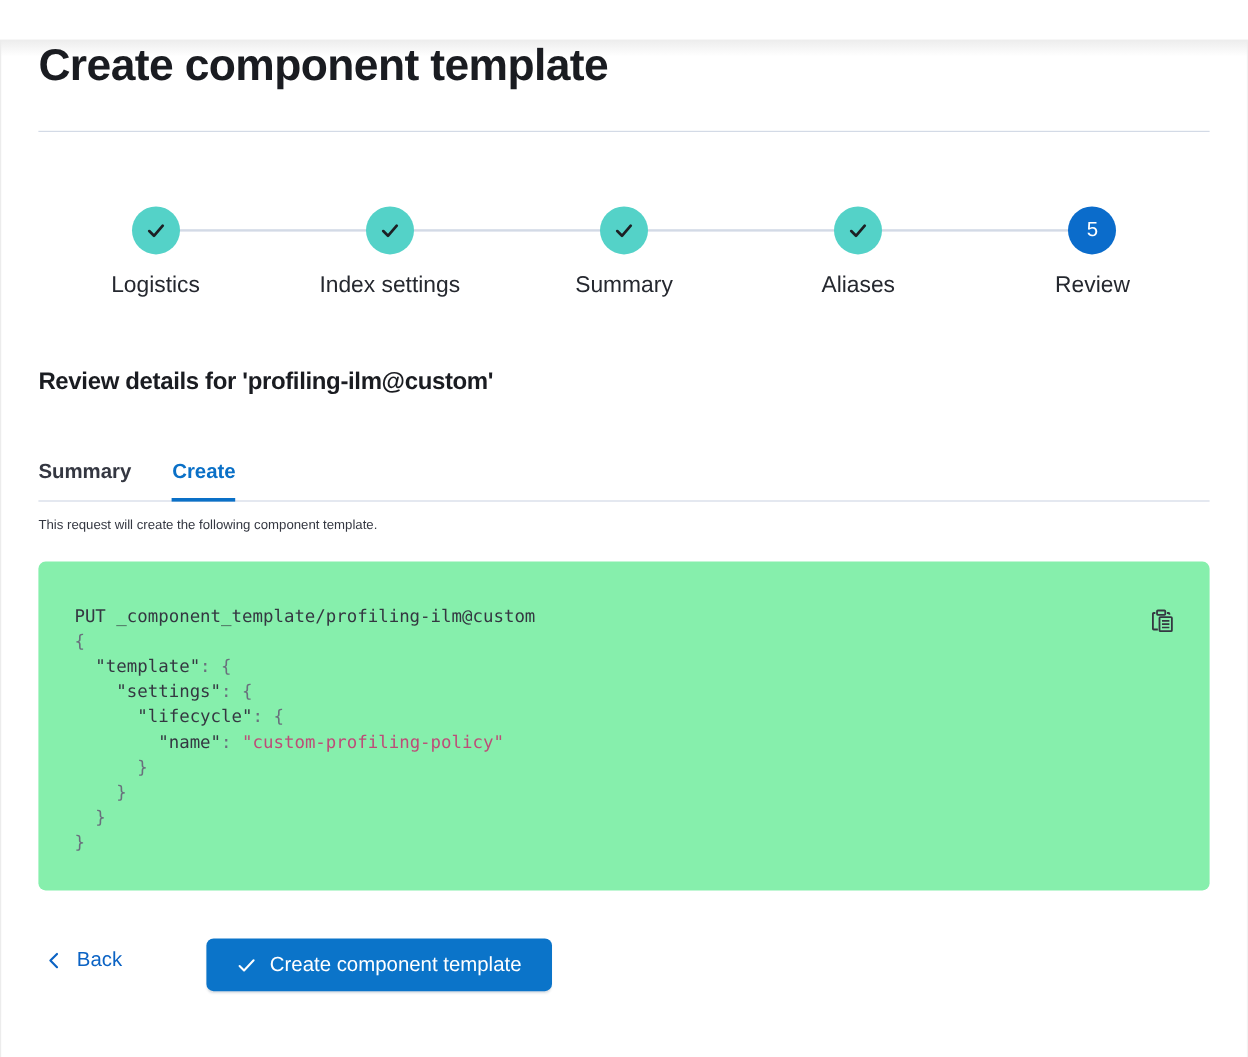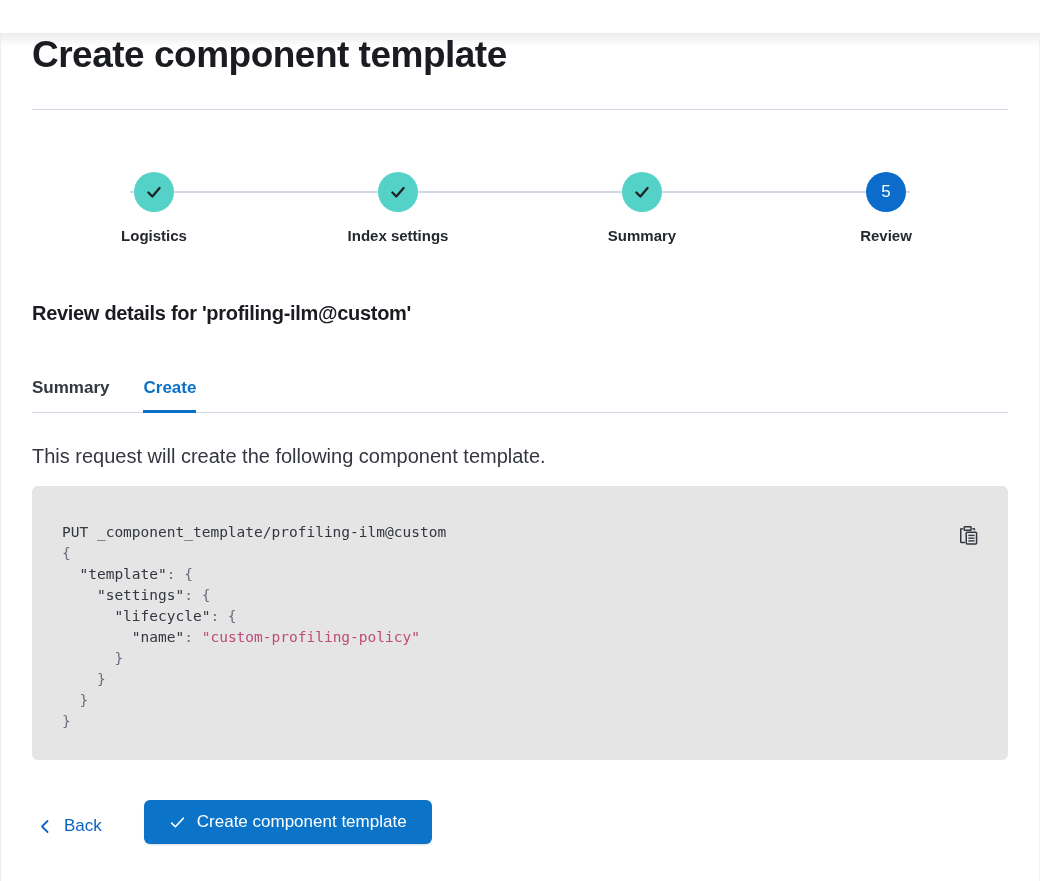--- a/index.html
+++ b/index.html
@@ -60,22 +60,22 @@
   .step-circle {
     width: 40px; height: 40px;
     border-radius: 50%;
     display: flex; align-items: center; justify-content: center;
     position: relative; z-index: 1;
   }
   .step-circle.complete { background: #54d2c8; }
   .step-circle.current  { background: #0b6ccb; color: #ffffff; font-size: 17px; }
   .step-label {
     margin-top: 15px;
-    font-size: 15px;
-    font-weight: 700;
+    font-size: 19px;
+    font-weight: 400;
     color: #25282f;
     text-align: left;
   }
 
   
   h2.review-heading {
     margin-top: 51px;
     font-size: 20px;
     line-height: 36px;
     font-weight: 700;
@@ -101,30 +101,30 @@
   .tab.selected { color: #0a70c7; }
   .tab.selected::after {
     content: "";
     position: absolute;
     left: 0; right: 0; bottom: -1px;
     height: 3px;
     background: #0a70c7;
   }
 
   p.desc {
-    margin-top: 31px;
-    font-size: 20px;
+    margin-top: 8px;
+    font-size: 11px;
     line-height: 24px;
     color: #343741;
   }
 
   
   .code-panel {
     margin-top: 18px;
-    background: #e5e5e5;
+    background: #86efac;
     border-radius: 6px;
     padding: 36px 30px 28px 30px;
     position: relative;
     min-height: 257px;
   }
   .code {
     font-family: "DejaVu Sans Mono", "Liberation Mono", monospace;
     font-size: 14.5px;
     line-height: 21px;
     white-space: pre;
@@ -140,21 +140,22 @@
     border: none;
     cursor: pointer;
     color: #343741;
     display: flex; align-items: center; justify-content: center;
   }
 
   
   .footer {
     margin-top: 40px;
     display: flex;
-    align-items: flex-end;
+    align-items: flex-start;
+    gap: 28px;
   }
   .back-link {
     display: inline-flex;
     align-items: center;
     gap: 11px;
     color: #0b63c4;
     font-size: 17px;
     font-weight: 500;
     text-decoration: none;
     cursor: pointer;
@@ -209,20 +210,28 @@
         </div>
         <div class="step">
           <div class="step-circle complete">
             <svg width="18" height="18" viewBox="0 0 16 16" fill="none">
               <polyline points="3,8.5 6.5,12 13,4.5" stroke="#1d2024" stroke-width="2" stroke-linecap="round" stroke-linejoin="round"></polyline>
             </svg>
           </div>
           <div class="step-label">Summary</div>
         </div>
         <div class="step">
+          <div class="step-circle complete">
+            <svg width="18" height="18" viewBox="0 0 16 16" fill="none">
+              <polyline points="3,8.5 6.5,12 13,4.5" stroke="#1d2024" stroke-width="2" stroke-linecap="round" stroke-linejoin="round"></polyline>
+            </svg>
+          </div>
+          <div class="step-label">Aliases</div>
+        </div>
+        <div class="step">
           <div class="step-circle current">5</div>
           <div class="step-label">Review</div>
         </div>
       </div>
 
     <h2 class="review-heading">Review details for 'profiling-ilm@custom'</h2>
 
     <div class="tabs">
 
     <div class="tab">Summary</div>

